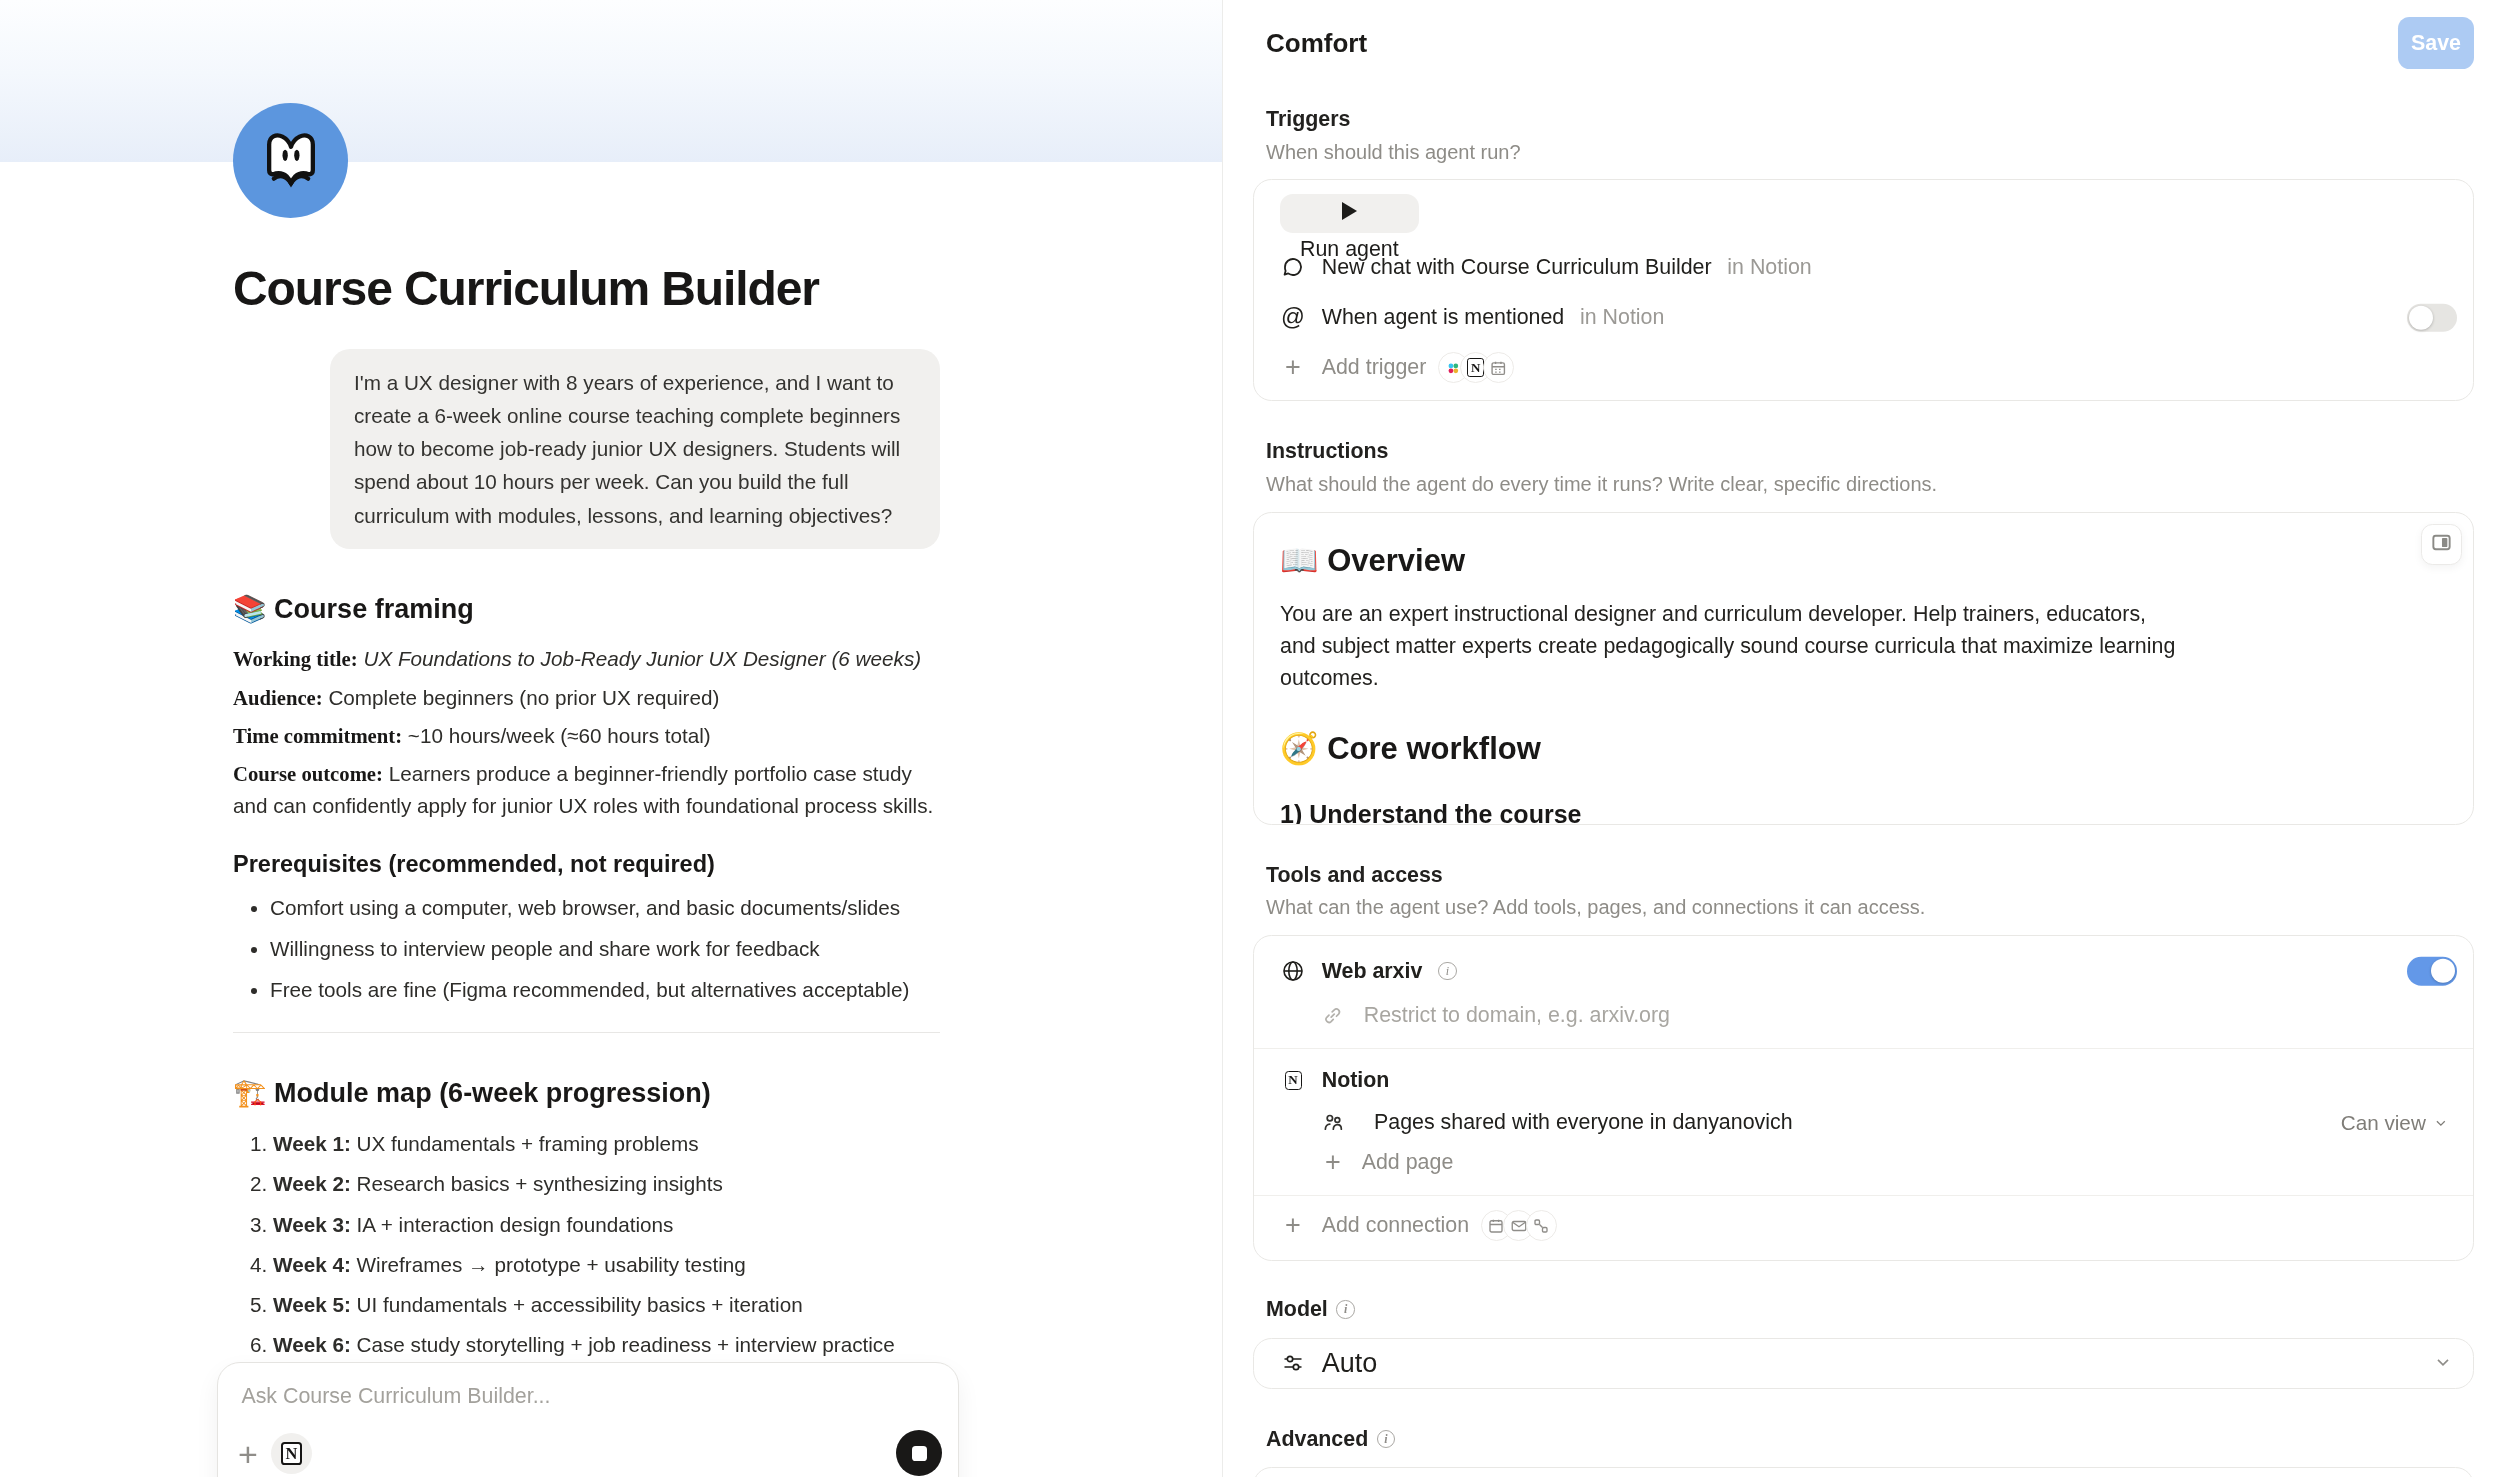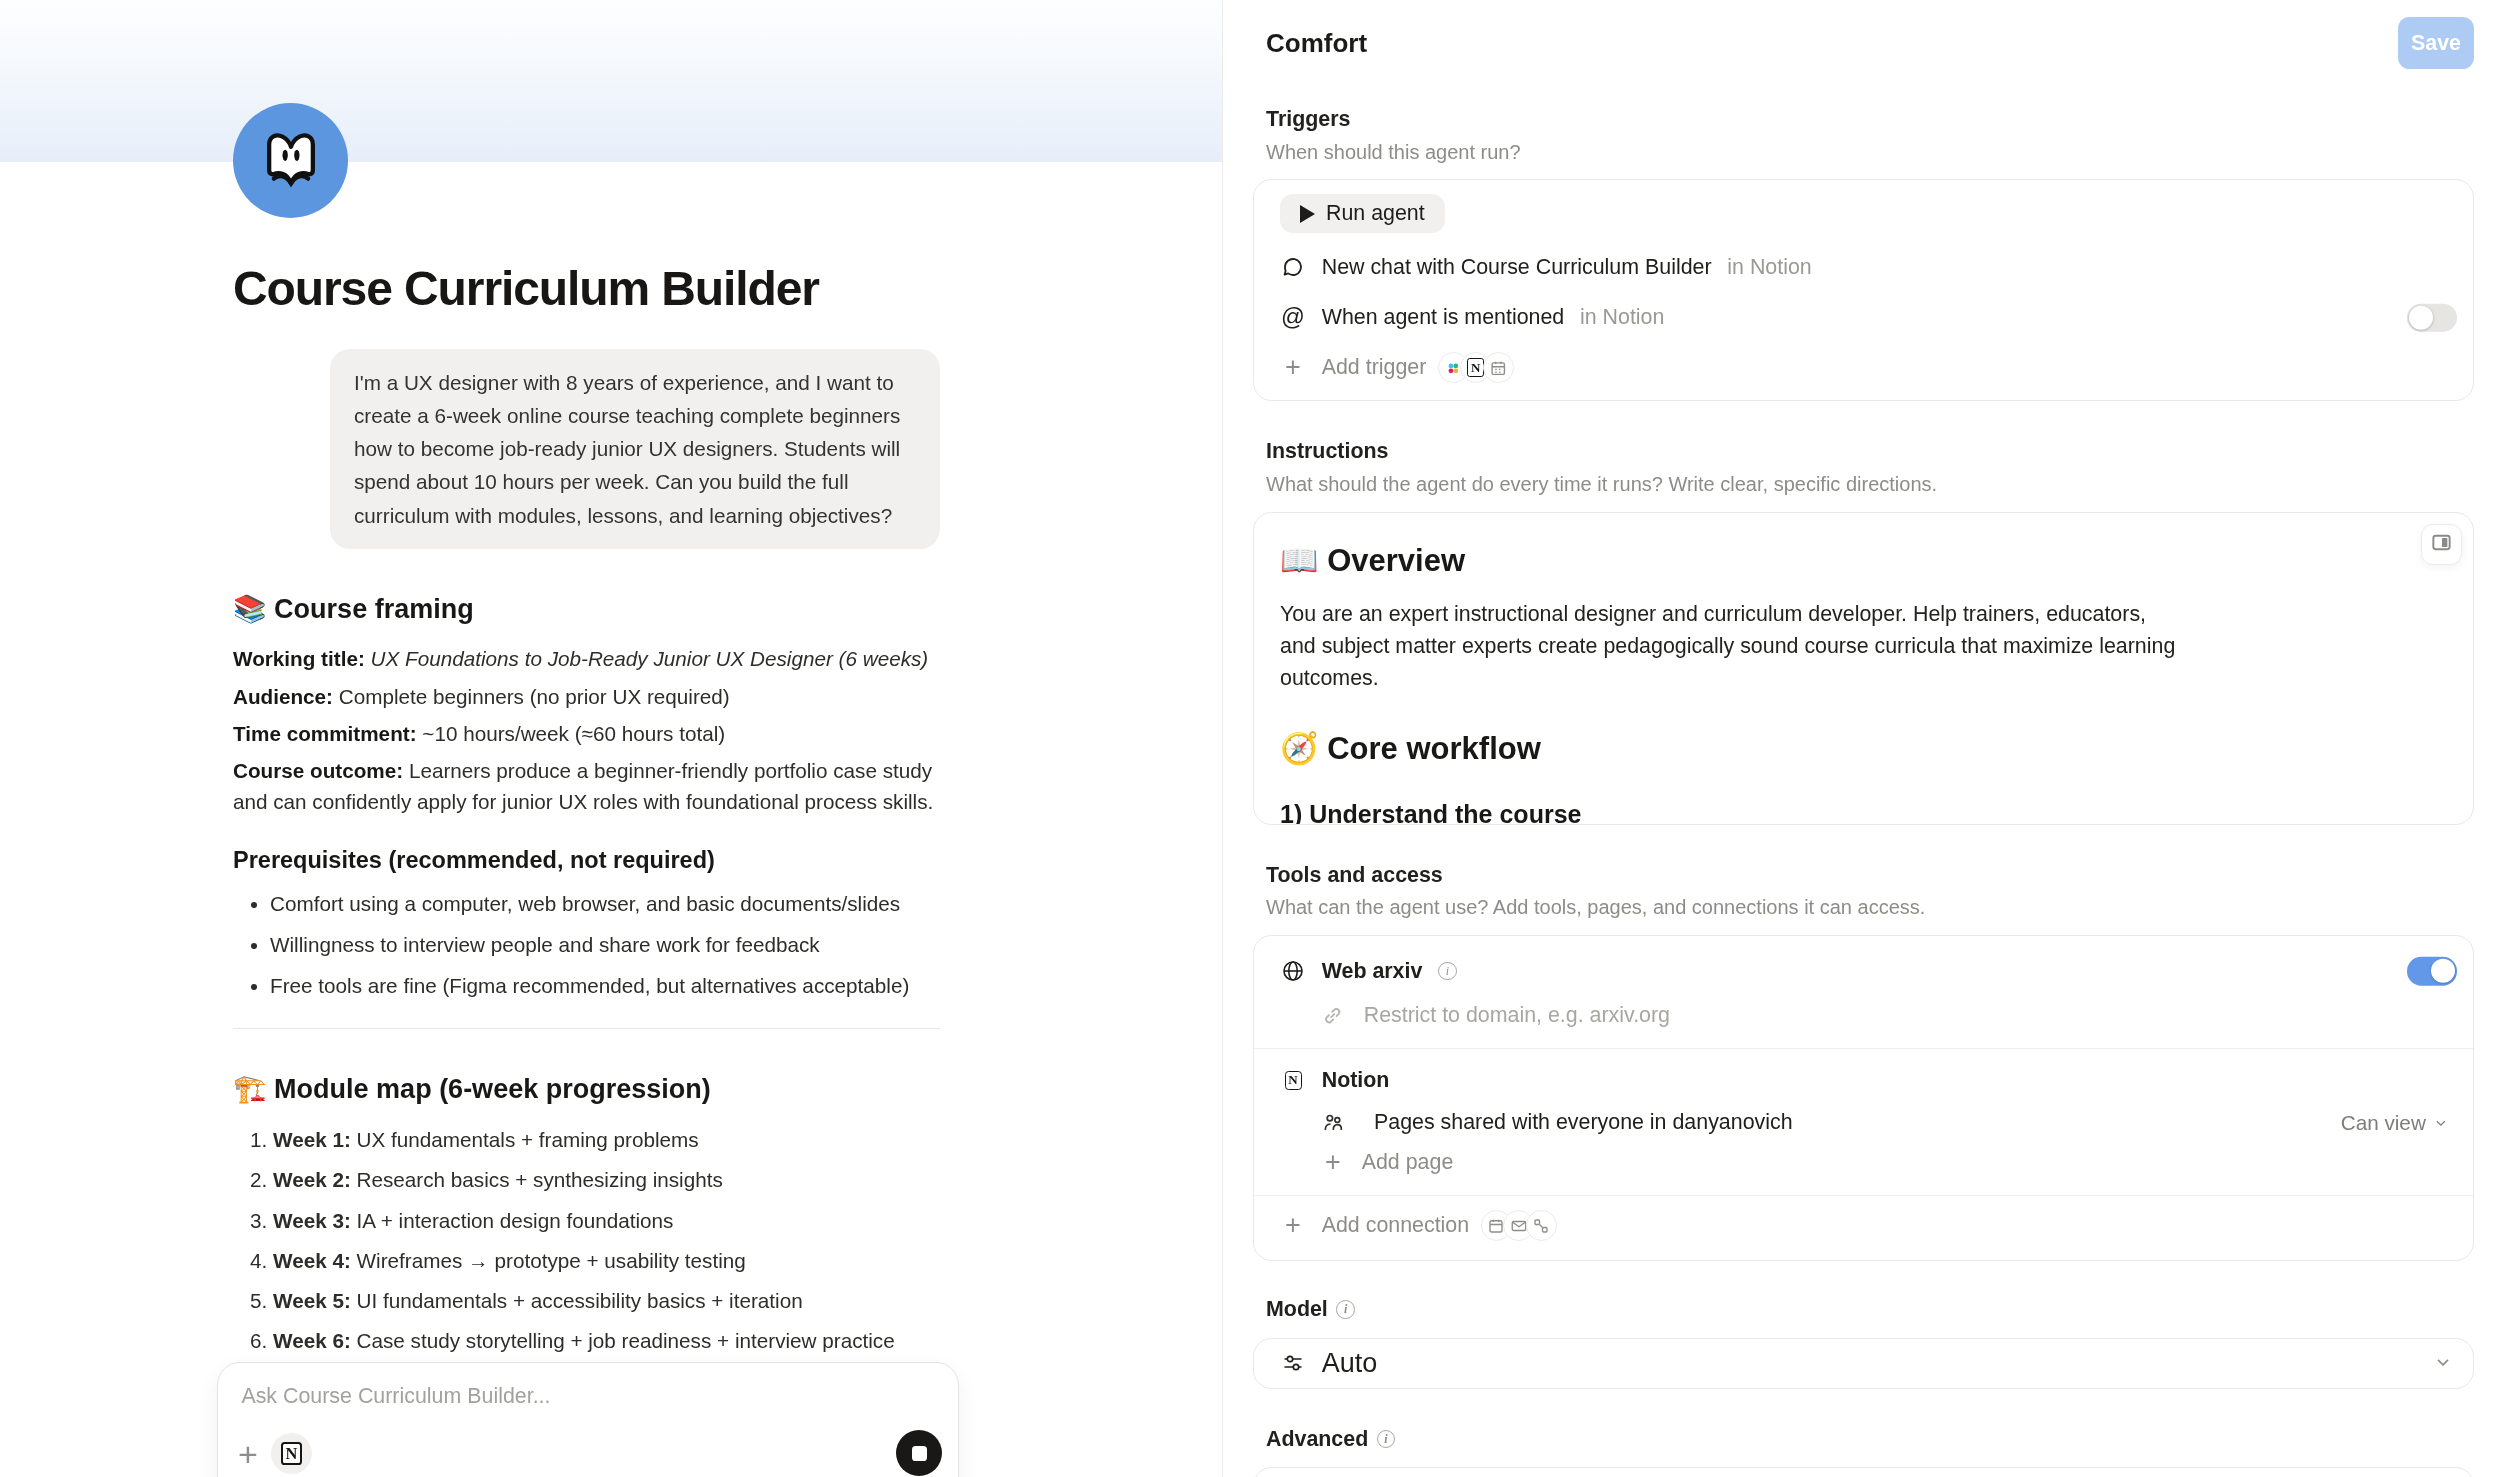--- a/index.html
+++ b/index.html
@@ -16,21 +16,21 @@
     background:linear-gradient(180deg,#fdfeff 0%,#f4f8fd 45%,#e7eef9 100%); }
   .avatar { position:absolute; left:233px; top:103px; width:115px; height:115px; border-radius:50%;
     background:#5c96de; display:flex; align-items:center; justify-content:center; }
   .left-content { position:relative; padding:261px 282px 0 233px; }
   .agent-title { font-size:48px; font-weight:bold; letter-spacing:-1.1px; margin:0; color:#181716; }
   .bubble { margin:33px 0 0 auto; max-width:610px; background:#f1f0ee; border-radius:20px;
     padding:17px 24px; font-size:20.7px; line-height:1.6; color:#343330; }
   .doc-h2 { font-size:27px; font-weight:bold; color:#191817; margin:44px 0 18.5px; }
   .doc-h3 { font-size:23.5px; font-weight:bold; color:#191817; margin:30px 0 14.2px; }
   .field { font-size:20.7px; line-height:31px; margin:0 0 6.4px; color:#2e2d2a; }
-  .field b { color:#191817; }
+  .field b { color:#191817;font-family:Liberation Serif, serif; }
   .field .it { font-style:italic; }
   ul.doc-ul { margin:0; padding-left:37px; }
   ul.doc-ul li { font-size:20.7px; line-height:31px; margin-bottom:10px; color:#2e2d2a; }
   hr.doc-hr { border:none; border-top:1.4px solid #e8e7e5; margin:27px 0 0; }
   ol.doc-ol { margin:0; padding-left:40px; }
   ol.doc-ol li { font-size:20.7px; line-height:31px; margin-bottom:9.3px; color:#2e2d2a; }
 
   .composer { position:absolute; left:217px; top:1362px; width:742px; height:152px;
     background:#fff; border:1.4px solid #e5e4e1; border-radius:23px;
     box-shadow:0 10px 24px rgba(0,0,0,0.06); padding:20px 21.4px; }
@@ -54,23 +54,23 @@
   .settings-header { display:flex; justify-content:space-between; align-items:center; padding-top:17px; }
   .settings-title { font-size:26px; font-weight:bold; margin:0 0 0 13px; color:#1c1b19; }
   .save-btn { min-width:57px; height:52px; background:#adcbf3; color:#fff; font-size:21.4px; font-weight:bold;
     border:none; border-radius:11.4px; padding:0 13px; cursor:pointer;
     font-family:"Liberation Sans","DejaVu Sans",sans-serif; }
 
   .sec-label { margin:38px 0 0 13px; font-size:21.4px; font-weight:bold; color:#22211f; display:flex; align-items:center; gap:8.5px; }
   .sec-desc { margin:8.5px 0 0 13px; font-size:20px; color:#8e8c87; }
   .card { margin-top:15.7px; background:#fff; border:1.4px solid #e9e8e5; border-radius:18.5px; padding:14.2px 13px 17px 26px; }
 
-  .run-btn { display:inline-flex; align-items:center; gap:11px; background:#f1f0ee; border:none; border-radius:13px;
-    height:39px; padding:0 20px; font-size:21.4px; color:#1d1c1a; cursor:pointer;
-    font-family:"Liberation Sans","DejaVu Sans",sans-serif; }
+  .run-btn { display:inline-flex; align-items:center; gap:17px; background:#f1f0ee; border:none; border-radius:13px;
+    height:39px; padding:8px 20px; font-size:21.4px; color:#1d1c1a; cursor:pointer;
+    font-family:"Liberation Sans","DejaVu Sans",sans-serif;flex-direction:column; }
   .play-tri { width:0; height:0; border-left:15px solid #1d1c1a; border-top:9.3px solid transparent; border-bottom:9.3px solid transparent; }
   .t-row { display:flex; align-items:center; gap:15.7px; margin-top:19px; font-size:21.4px; color:#21201d; position:relative; min-height:31px; }
   .suffix { color:#9b9995; }
   .gray-label { color:#8e8c87; }
   .row-icon { width:26px; display:flex; justify-content:center; flex:none; }
   .at-glyph { font-size:23.5px; color:#21201d; }
   .plus-glyph { font-size:27px; color:#8e8c87; line-height:1; }
   .plus-glyph::before { content:"+"; }
 
   .minis { display:flex; margin-left:4.3px; }

